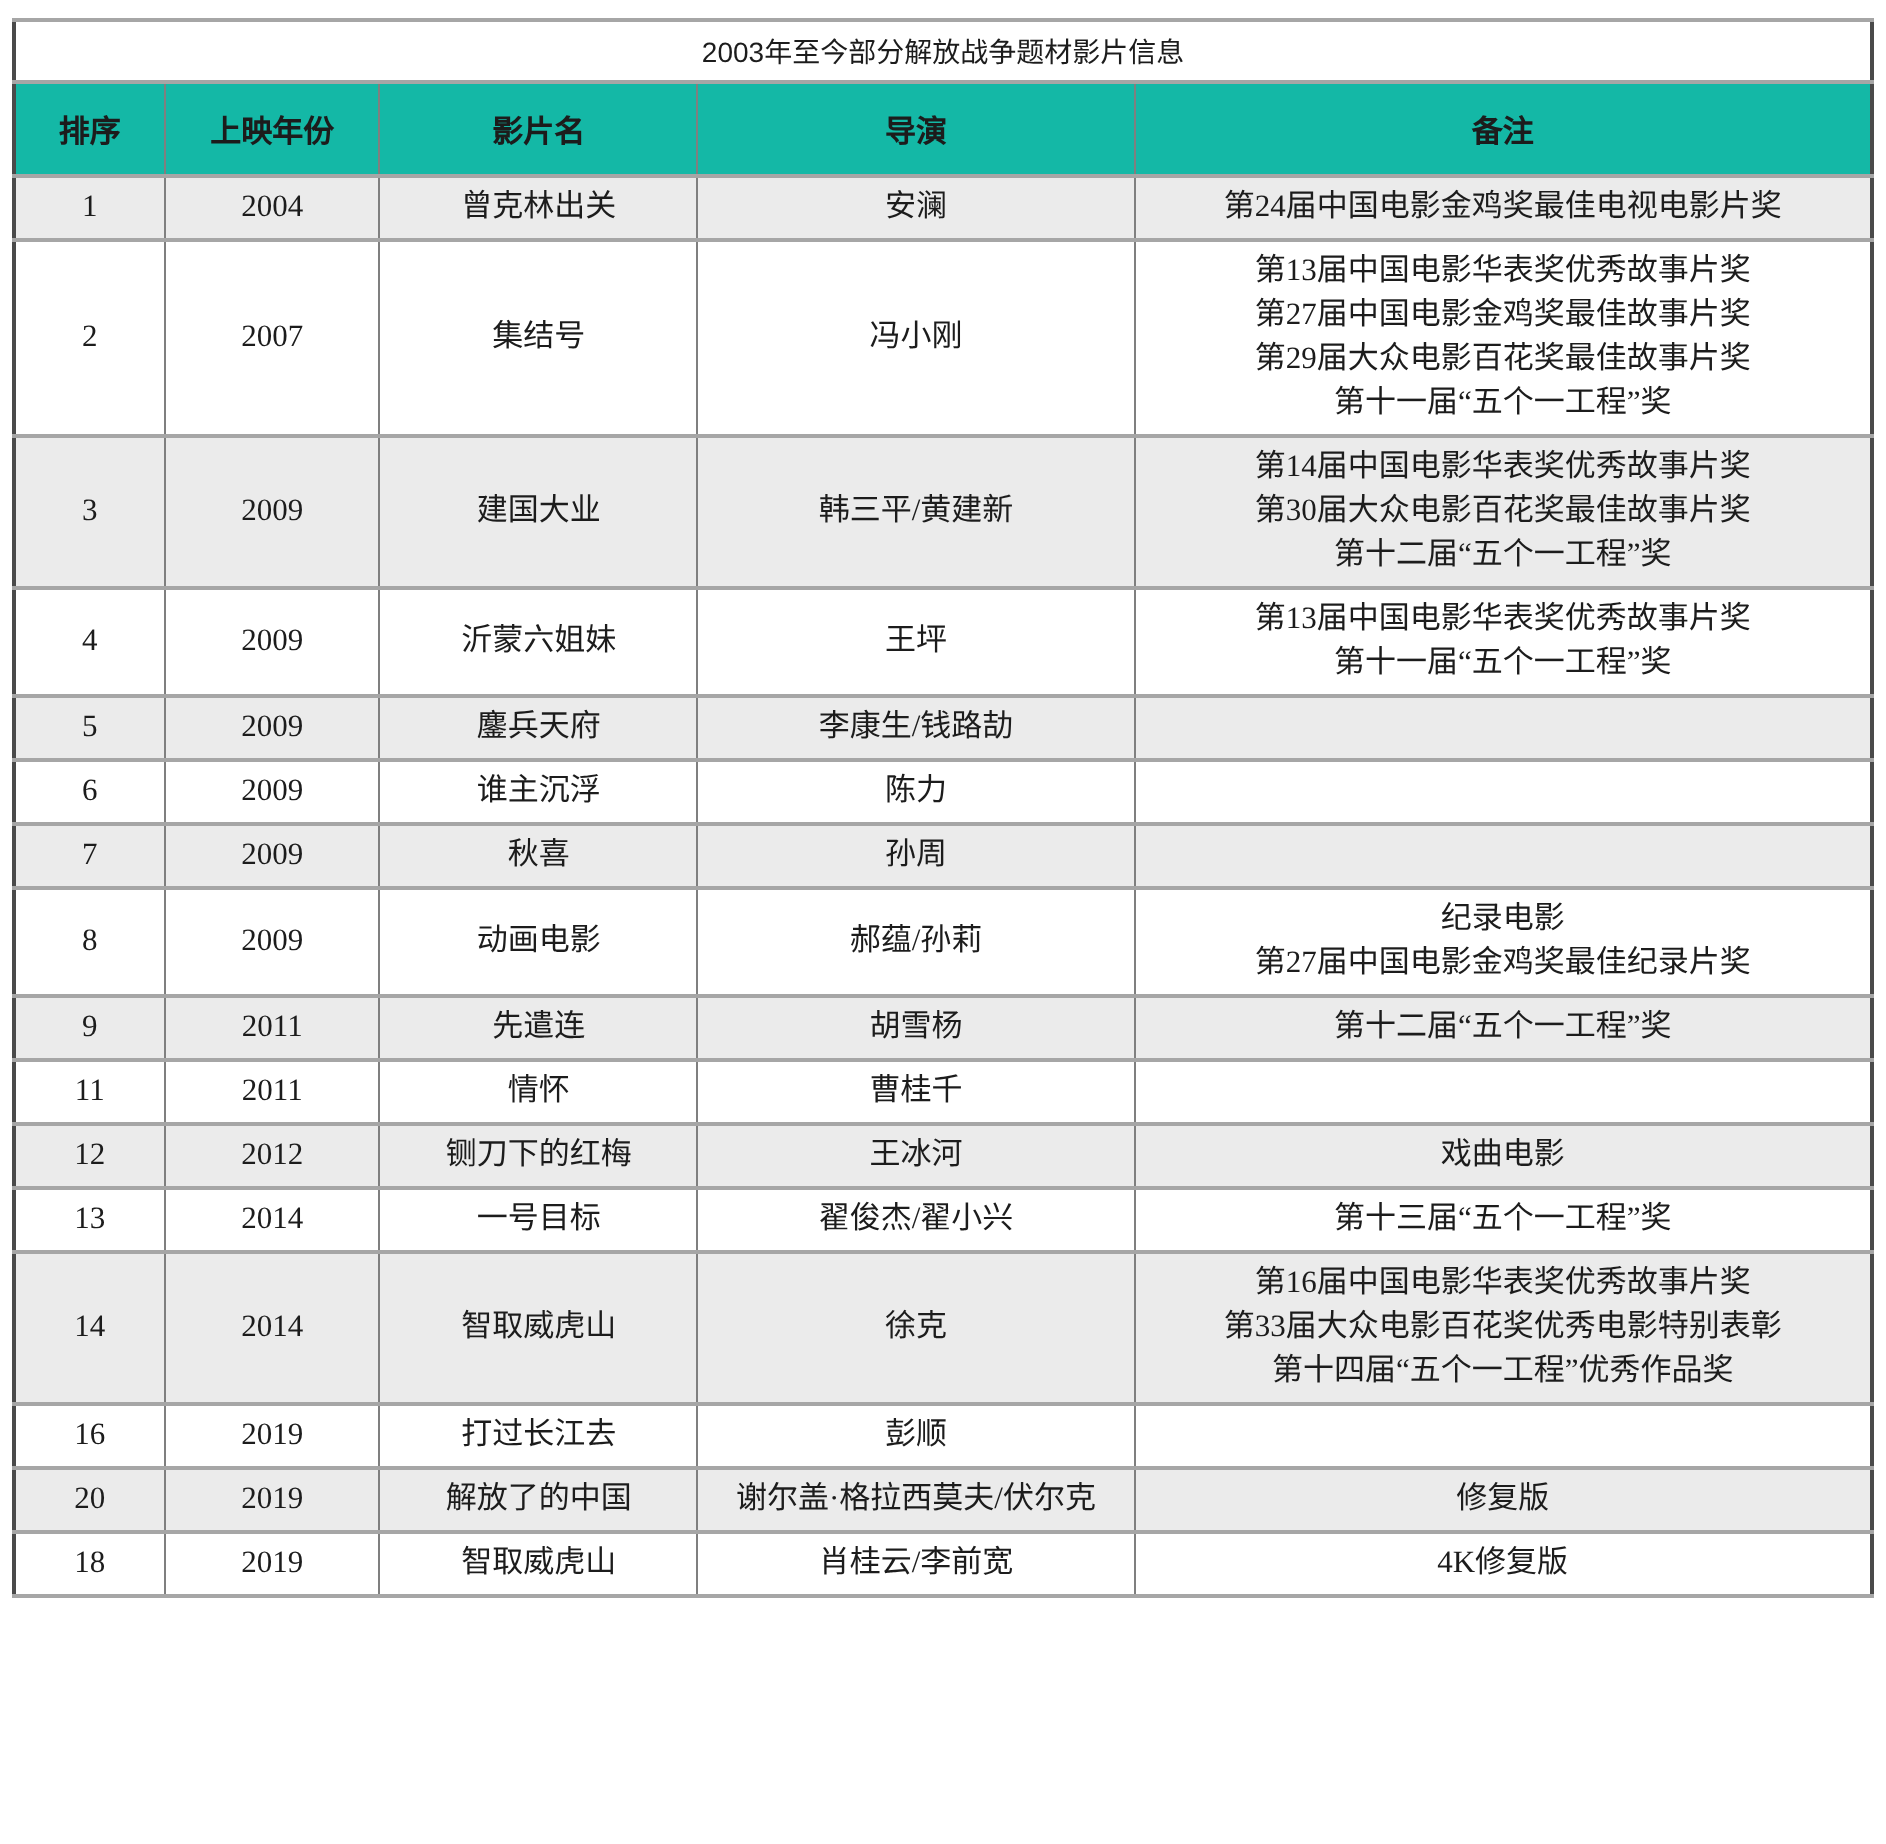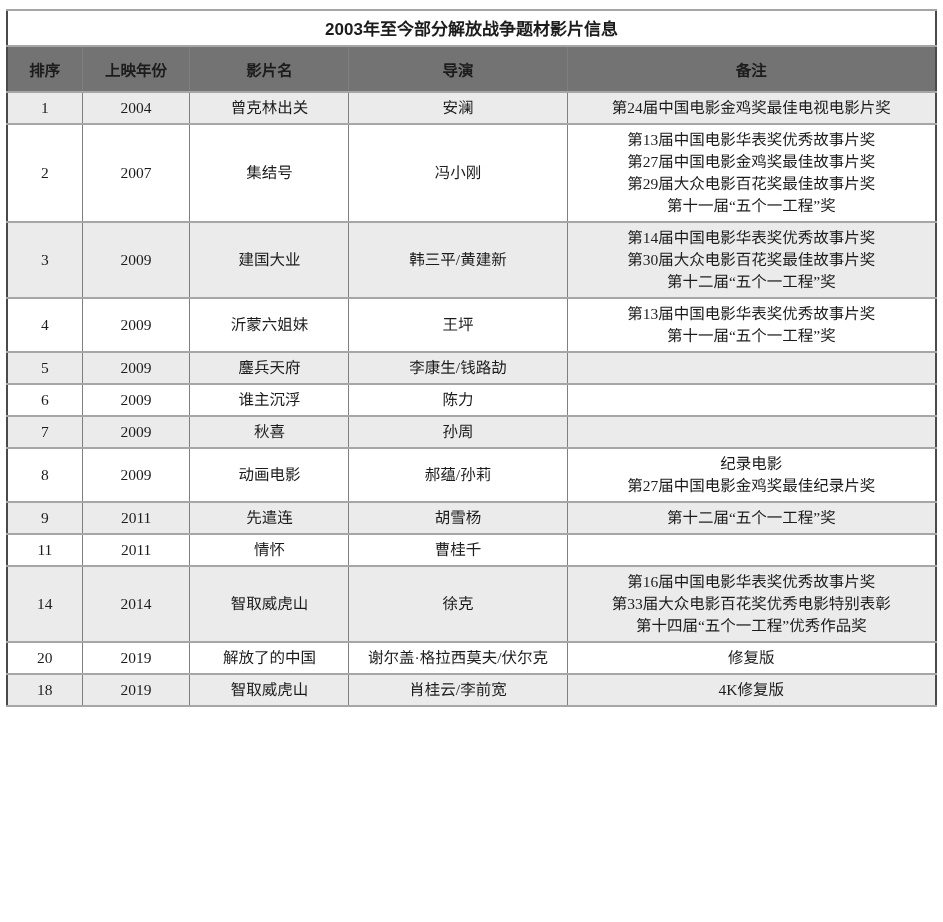--- a/index.html
+++ b/index.html
@@ -31,31 +31,31 @@
   th,td{
     border-left:1px solid var(--border-v);
     border-right:1px solid var(--border-v);
     border-top:2px solid var(--border-h);
     border-bottom:2px solid var(--border-h);
     text-align:center;
     vertical-align:middle;
   }
   th.title-cell{
     font-family:"Liberation Sans","DejaVu Sans",sans-serif;
-    font-weight:bold;
-    font-size:17px;
+    font-weight:normal;
+    font-size:14px;
     padding:4px 0 5px 0;
     background:#ffffff;
   }
   tr.header-row th{
     font-family:"Liberation Sans","DejaVu Sans",sans-serif;
     font-weight:bold;
     font-size:15.5px;
     padding:11px 14px;
-    background:#737373;
+    background:#14b8a6;
   }
   tbody td{
     font-size:15.5px;
     line-height:22px;
     padding:4px 6px;
     white-space:pre-line;
   }
   tbody tr:nth-child(odd){background:var(--row-alt);}
   tbody tr:nth-child(even){background:#ffffff;}
 </style>
@@ -155,29 +155,50 @@
           <td>第十二届“五个一工程”奖</td>
         </tr>
         <tr>
           <td>11</td>
           <td>2011</td>
           <td>情怀</td>
           <td>曹桂千</td>
           <td></td>
         </tr>
         <tr>
+          <td>12</td>
+          <td>2012</td>
+          <td>铡刀下的红梅</td>
+          <td>王冰河</td>
+          <td>戏曲电影</td>
+        </tr>
+        <tr>
+          <td>13</td>
+          <td>2014</td>
+          <td>一号目标</td>
+          <td>翟俊杰/翟小兴</td>
+          <td>第十三届“五个一工程”奖</td>
+        </tr>
+        <tr>
           <td>14</td>
           <td>2014</td>
           <td>智取威虎山</td>
           <td>徐克</td>
           <td>第16届中国电影华表奖优秀故事片奖
 第33届大众电影百花奖优秀电影特别表彰
 第十四届“五个一工程”优秀作品奖</td>
         </tr>
         <tr>
+          <td>16</td>
+          <td>2019</td>
+          <td>打过长江去</td>
+          <td>彭顺</td>
+          <td></td>
+        </tr>
+        <tr>
           <td>20</td>
           <td>2019</td>
           <td>解放了的中国</td>
           <td>谢尔盖·格拉西莫夫/伏尔克</td>
           <td>修复版</td>
         </tr>
         <tr>
           <td>18</td>
           <td>2019</td>
           <td>智取威虎山</td>

